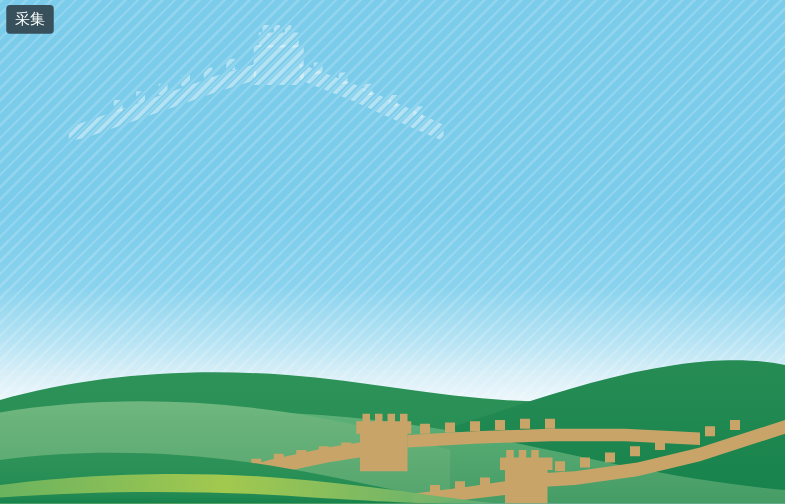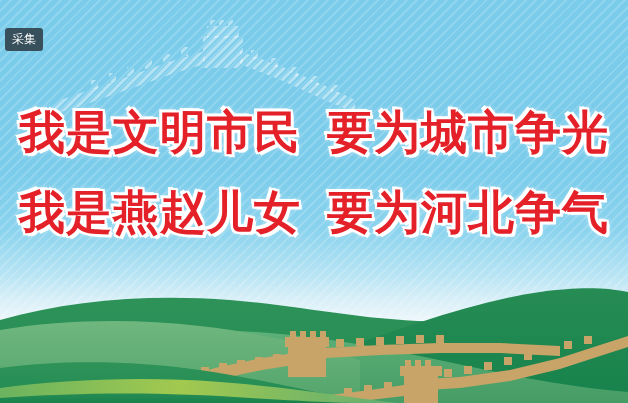--- a/index.html
+++ b/index.html
@@ -110,21 +110,20 @@
     background: #37505c;
     border-radius: 3px;
     color: #ffffff;
     font-size: 12px;
     line-height: 23px;
     text-align: center;
     font-family: "DejaVu Sans", "Liberation Sans", sans-serif;
     box-sizing: border-box;
     cursor: pointer;
     user-select: none;
-    margin-top: 24px;
   }
 </style>
 </head>
 <body>
 
 <div id="banner-root">
 
   <div class="sky"></div>
   <div class="sky-hatch"></div>
 
@@ -257,20 +256,16 @@
       <rect x="384" y="382" width="8" height="8"></rect>
     </g>
 
     <path d="M0,388 C60,380 140,376 220,382 C300,388 350,398 400,403
              L0,403 Z" fill="url(#gYellow)" opacity="0.95"></path>
 
     <path d="M0,398 C80,392 170,392 250,398 C300,401 340,403 360,403
              L0,403 Z" fill="url(#gDeep)"></path>
   </svg>
 
-  <div class="headline">
-    <span class="headline-line"><span>我是文明市民</span><span class="slogan-gap"></span><span>要为城市争光</span></span>
-    <span class="headline-line"><span>我是燕赵儿女</span><span class="slogan-gap"></span><span>要为河北争气</span></span>
-  </div>
 
   <div class="capture-btn">采集</div>
 
 </div>
 
 </body></html>

